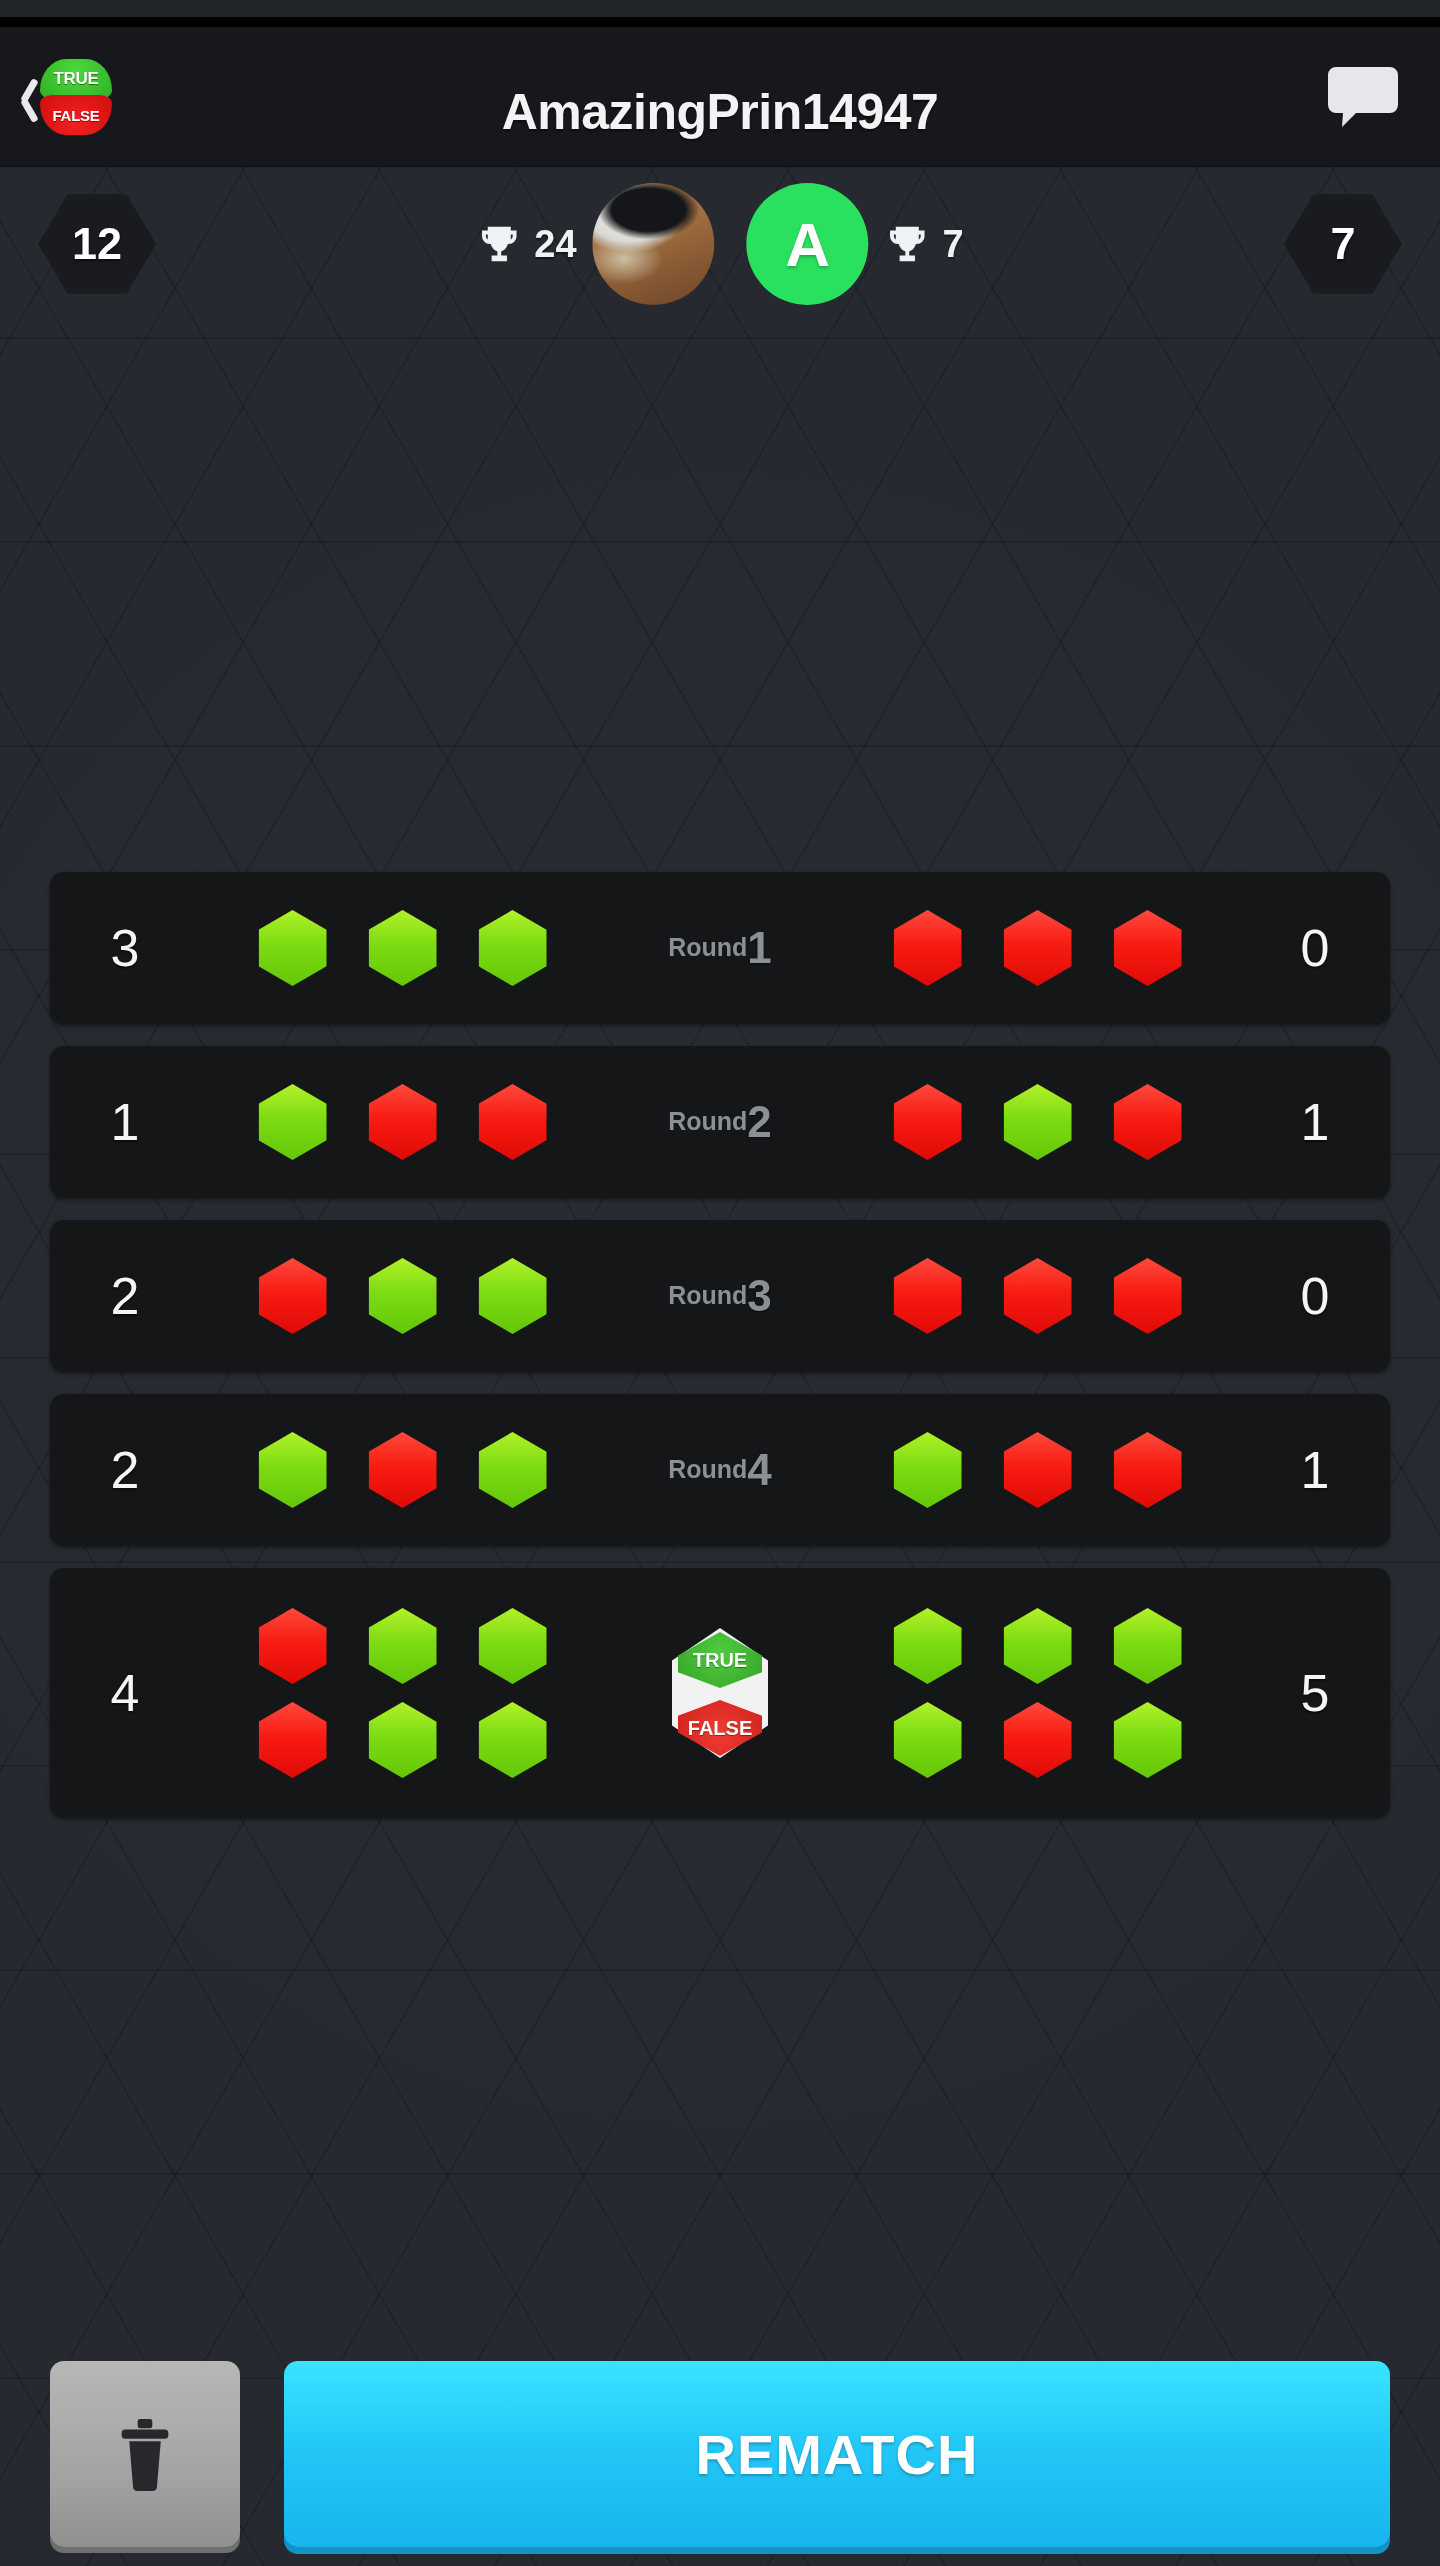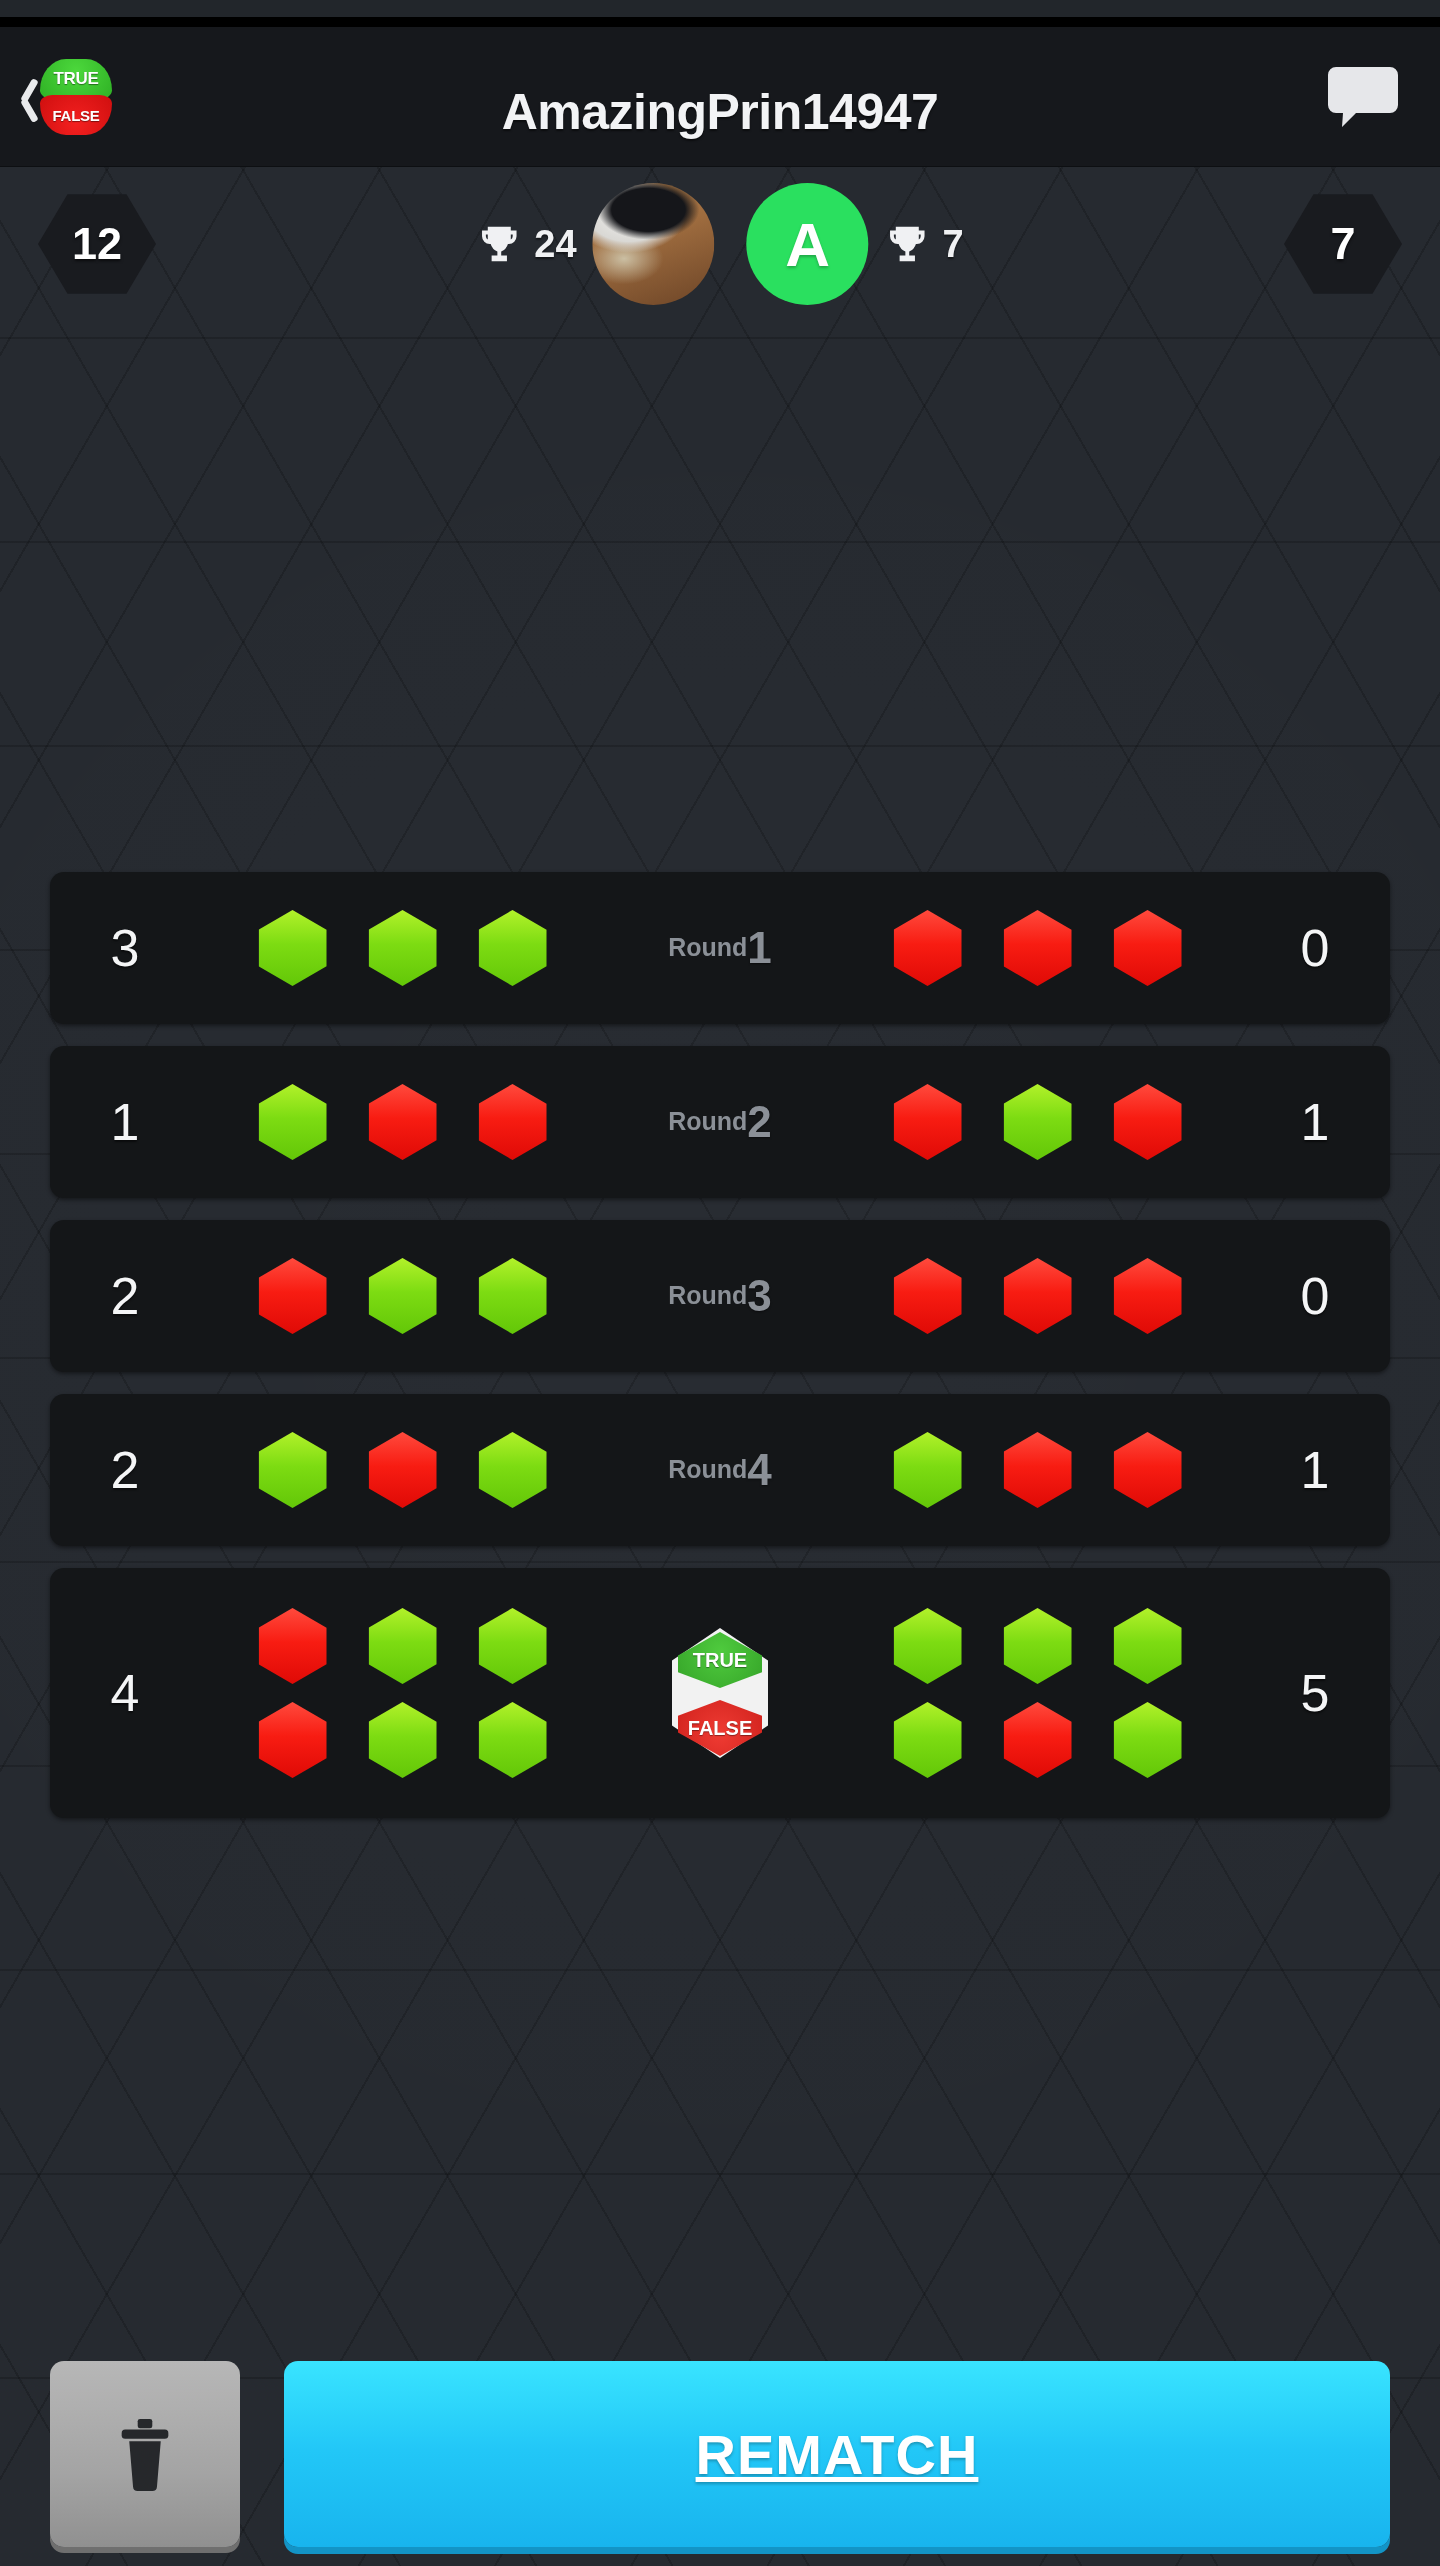--- a/index.html
+++ b/index.html
@@ -343,21 +343,20 @@
     box-shadow: 0 7px 0 #1394c6;
     display: flex;
     align-items: center;
     justify-content: center;
     color: #ffffff;
     font-size: 56px;
     font-weight: bold;
     letter-spacing: 1px;
     text-shadow: 0 2px 3px rgba(0,0,0,0.25);
     cursor: pointer;
-    text-decoration: underline;
   }
 </style>
 </head>
 <body>
 
 <div id="app">
 
   <div class="status-strip"></div>
 
   <div class="header">

